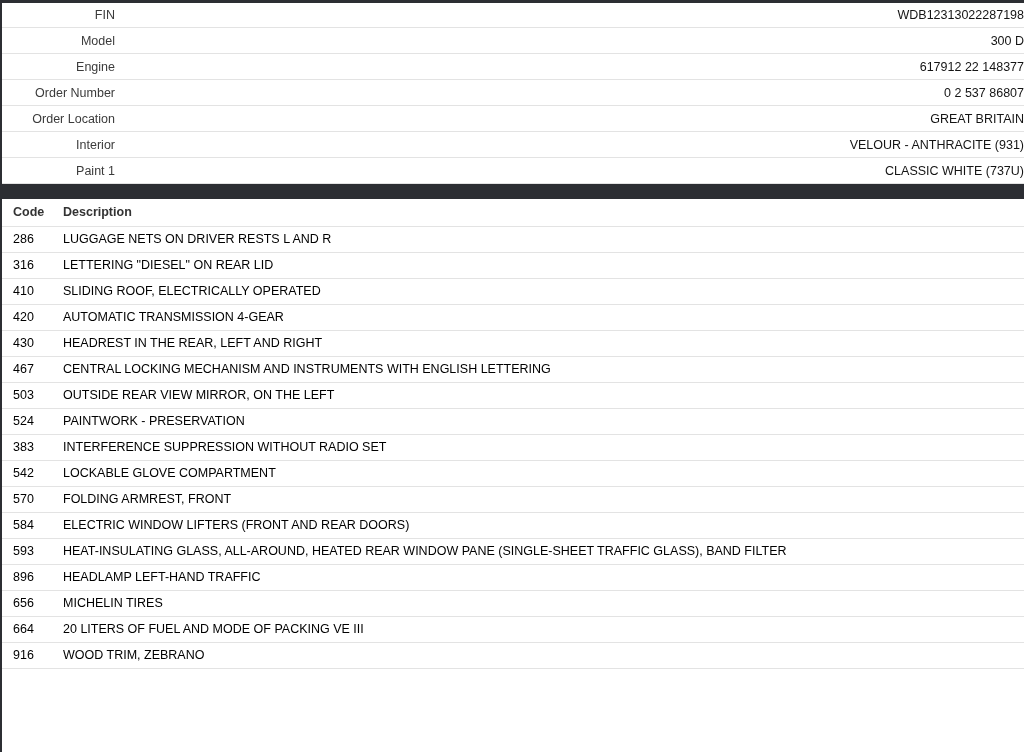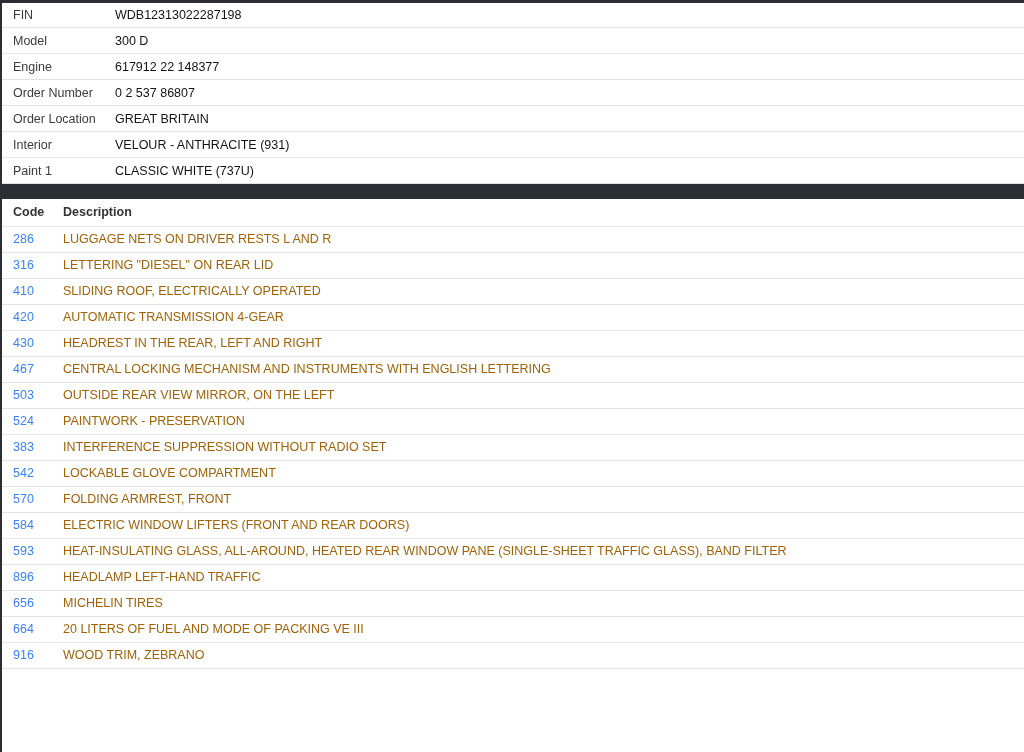--- a/index.html
+++ b/index.html
@@ -35,20 +35,21 @@
   .info-table {
     border-top: 3px solid var(--divider);
   }
   .info-table td {
     height: 26px;
     padding: 0;
     border-bottom: 1px solid var(--row-border);
     vertical-align: middle;
     white-space: nowrap;
     overflow: hidden;
+    text-align: right;
   }
   .info-table td.label {
     width: 113px;            
     padding-left: 11px;
     color: var(--label-text);
   }
   .info-table td.value {
     color: var(--value-text);
   }
   .section-divider {
@@ -71,24 +72,24 @@
     border-bottom: 1px solid var(--row-border);
     vertical-align: middle;
     white-space: nowrap;
     overflow: hidden;
   }
   .codes-table .col-code {
     width: 61px;             
     padding-left: 11px;
   }
   .codes-table td.col-code {
-    color: #3b82f6;
+    color: #000000;
   }
   .codes-table td.col-desc {
-    color: #a16207;
+    color: #000000;
   }
 </style>
 </head>
 <body>
 
 <div class="page">
 
   <table class="info-table">
     <tbody>
   <tr>

